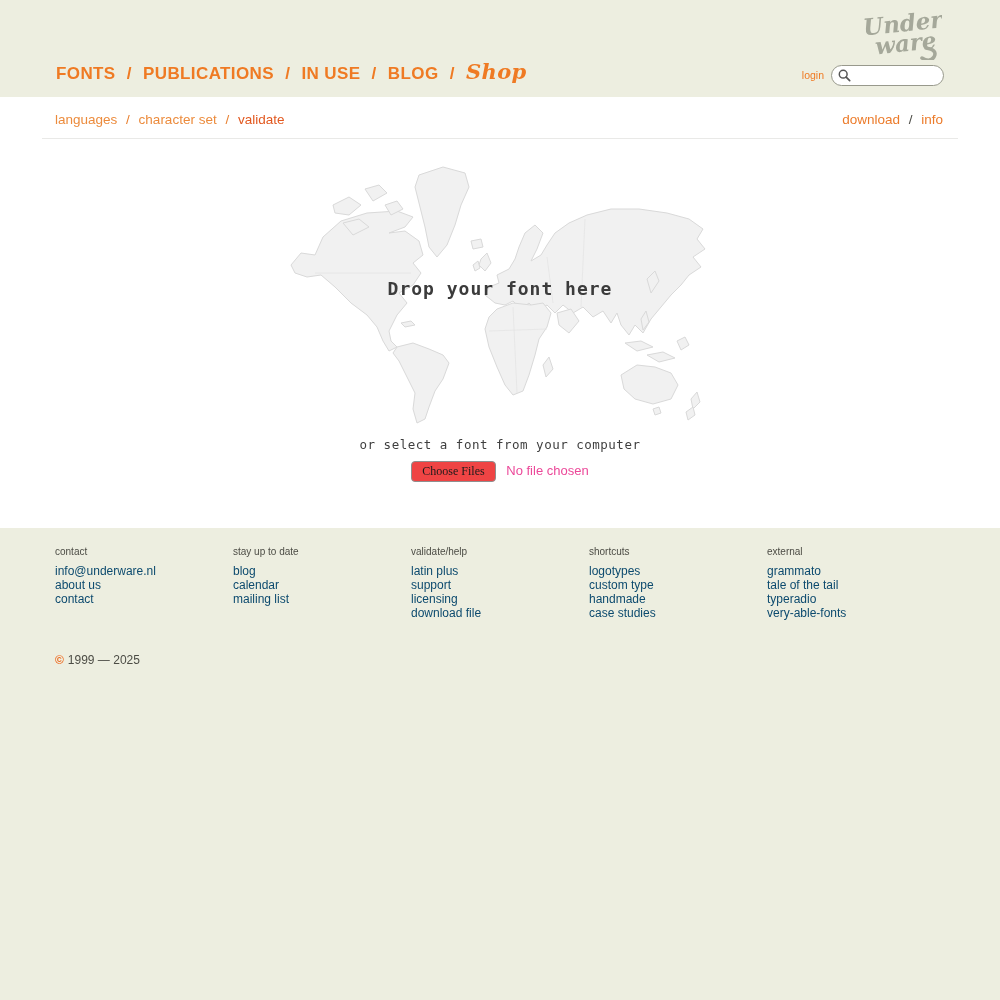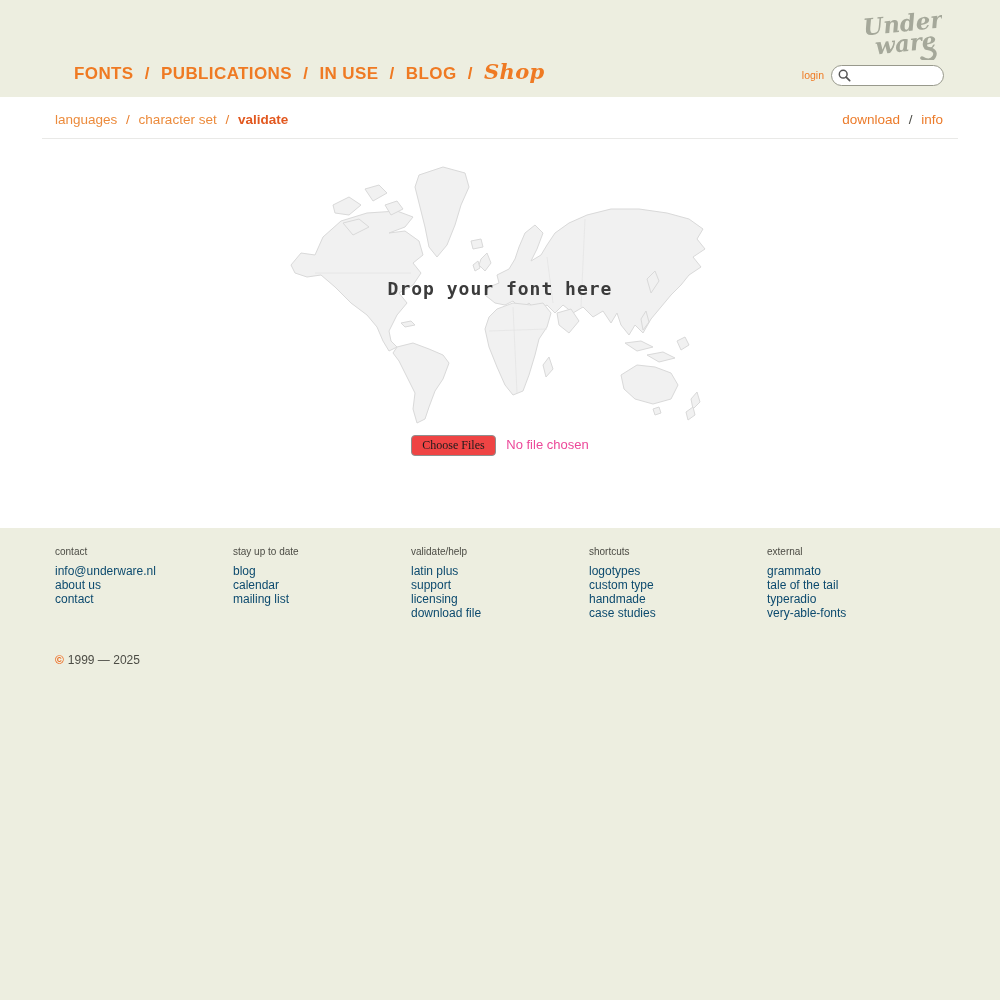--- a/index.html
+++ b/index.html
@@ -1,41 +1,41 @@
 <!DOCTYPE html>
 <html><head>
 <meta charset="utf-8">
 <style>
   * { margin:0; padding:0; box-sizing:border-box; }
   html,body { width:1000px; background:#edeee0; font-family:"Liberation Sans", sans-serif; }
   .page { position:relative; width:1000px; height:1000px; background:#edeee0; overflow:hidden; }
 
   
   .header { position:relative; width:1000px; height:97px; background:#edeee0; }
-  .main-nav { position:absolute; left:74px; top:59px; font-size:17px; font-weight:bold;
+  .main-nav { position:absolute; left:56px; top:59px; font-size:17px; font-weight:bold;
               color:#ef7a23; letter-spacing:.4px; white-space:nowrap; }
   .main-nav .nav-item { color:#ef7a23; cursor:pointer; }
   .main-nav .nav-sep { color:#ef7a23; margin:0 6px; font-weight:bold; }
   .main-nav .nav-shop { font-family:"DejaVu Serif", serif; font-style:italic; font-size:21px; font-weight:bold; }
   .logo { position:absolute; right:58px; top:8px; width:88px; height:52px; cursor:pointer; }
   .login-link { position:absolute; right:176px; top:69px; font-size:10.5px; color:#ef7a23; cursor:pointer; }
   .search-box { position:absolute; right:56px; top:65px; width:113px; height:21px; background:#fff;
                 border:1px solid #98998c; border-radius:11px; display:flex; align-items:center; padding:0 6px; }
   .search-box svg { flex:0 0 auto; }
   .search-input { border:none; outline:none; width:80px; height:15px; font-size:11px; background:transparent; margin-left:4px; }
 
   
   .band { background:#ffffff; width:1000px; height:431px; }
   .subnav { padding:0 42px; }
   .subnav-inner { display:flex; justify-content:space-between; align-items:baseline;
                   padding:15px 15px 11px 13px; border-bottom:1px solid #e9e9e7; }
   .breadcrumb { font-size:13.5px; color:#e9initial; }
   .breadcrumb a { color:#ec8b3c; cursor:pointer; text-decoration:none; }
   .crumb-sep { color:#e87f2e; margin:0 5px; }
-  .crumb-current { color:#e2581f; font-weight:bold; }
+  .crumb-current { color:#e2581f; font-weight:normal; }
   .page-links { font-size:13.5px; }
   .page-links .pl { color:#ec7b2a; cursor:pointer; }
   .page-links .pl-sep { color:#4a4a44; margin:0 5px; }
 
   
   .dropzone { position:relative; width:430px; height:265px; margin:22px auto 0 auto; cursor:pointer; }
   .dropzone svg { width:430px; height:265px; display:block; }
   .drop-title { position:absolute; left:0; right:0; top:117px; text-align:center;
                 font-family:"DejaVu Sans Mono", monospace; font-weight:bold; font-size:18px;
                 color:#3b3b3b; letter-spacing:1px; }
@@ -161,20 +161,21 @@
           <path d="M30,112 L126,112"></path>
           <path d="M204,170 L262,168"></path>
           <path d="M228,146 L232,232"></path>
           <path d="M262,96 L268,142"></path>
           <path d="M300,58 L296,146"></path>
         </g>
       </svg>
       <div class="drop-title">Drop your font here</div>
     </div>
 
+    <div class="select-hint">or select a font from your computer</div>
 
     <div class="file-row">
       <button class="choose-btn">Choose Files</button>
       <span class="file-status">No file chosen</span>
     </div>
 
   </div>
 
   <div class="footer">
     <div class="foot-cols">

